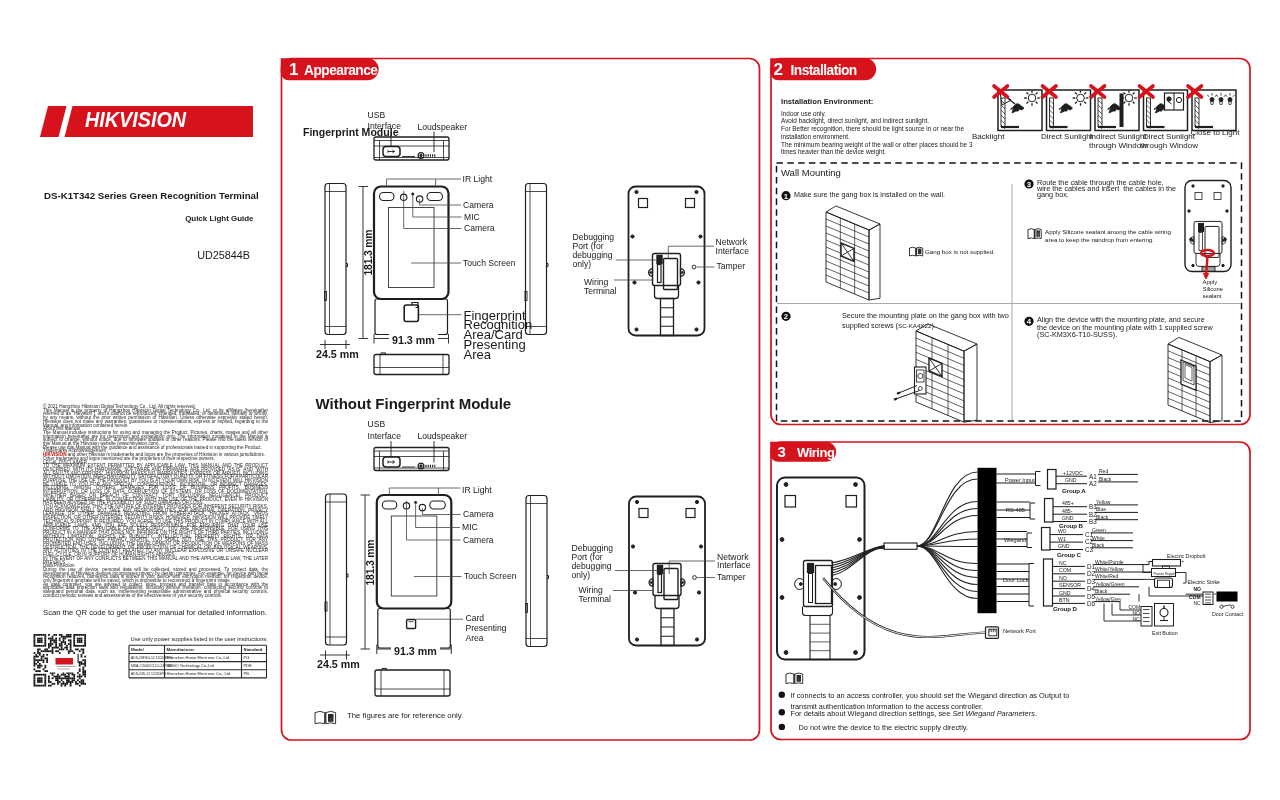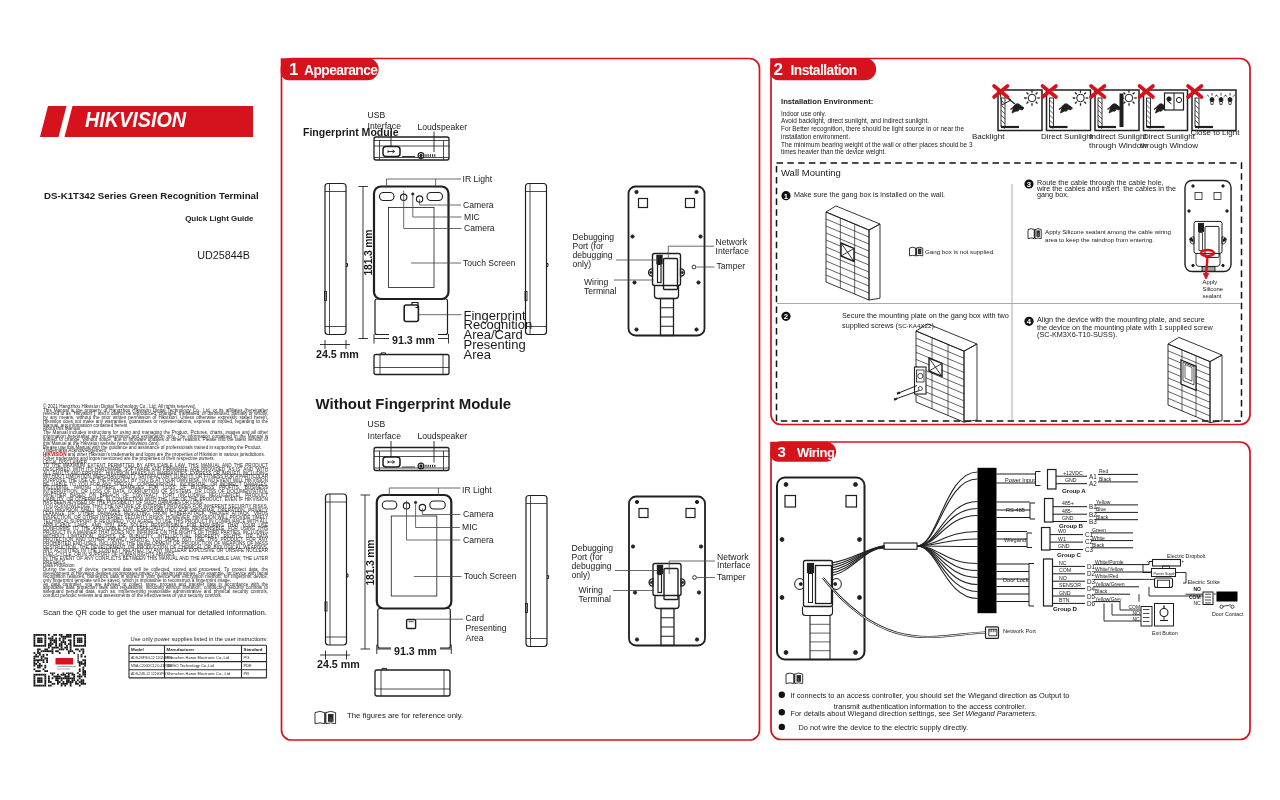--- a/index.html
+++ b/index.html
@@ -1120,14 +1120,14 @@
 <div style="position:absolute;left:1124px;top:131.5px;width:90px;text-align:center;font-size:8px;color:#1a1a1a;line-height:9.8px;">Direct Sunlight<br>through Window</div>
 <div style="position:absolute;left:1170px;top:127.5px;width:90px;text-align:center;font-size:8px;color:#1a1a1a;line-height:9.8px;">Close to Light</div>
 <div style="position:absolute;left:781px;top:167.5px;font-size:9.5px;font-weight:400;color:#1a1a1a;line-height:10.7px;">Wall Mounting</div>
 <div style="position:absolute;left:794px;top:190.7px;font-size:7.2px;font-weight:400;color:#1a1a1a;line-height:8.1px;">Make sure the gang box is installed on the wall.</div>
 <div style="position:absolute;left:925px;top:248px;font-size:6.2px;font-weight:400;color:#1a1a1a;line-height:7.0px;">Gang box is not supplied.</div>
 <div style="position:absolute;left:794px;top:311.3px;font-size:7.25px;font-weight:400;color:#1a1a1a;line-height:9.4px;margin-left:48px;">Secure the mounting plate on the gang box with two<br>supplied screws (<span style="font-size:6.2px">SC-KA4X22</span>).</div>
 <div style="position:absolute;left:1037px;top:179.5px;font-size:7.25px;font-weight:400;color:#1a1a1a;line-height:6.1px;">Route the cable through the cable hole,<br>wire the cables and insert&nbsp; the cables in the<br>gang box.</div>
 <div style="position:absolute;left:1045px;top:228px;font-size:6.2px;font-weight:400;color:#1a1a1a;line-height:7.6px;">Apply Silicone sealant among the cable wiring<br>area to keep the raindrop from entering.</div>
 <div style="position:absolute;left:1202.5px;top:278.8px;font-size:5.9px;font-weight:400;color:#1a1a1a;line-height:7.1px;">Apply<br>Silicone<br>sealant</div>
 <div style="position:absolute;left:1037px;top:316.3px;font-size:7.25px;font-weight:400;color:#1a1a1a;line-height:7.4px;">Align the device with the mounting plate, and secure<br>the device on the mounting plate with 1 supplied screw<br>(SC-KM3X6-T10-SUSS).</div>
-<div style="position:absolute;left:790.5px;top:691.3px;font-size:7.4px;font-weight:400;color:#1a1a1a;line-height:10.6px;text-align:center;">If connects to an access controller, you should set the Wiegand direction as Output to<br>transmit authentication information to the access controller.</div>
+<div style="position:absolute;left:790.5px;top:691.3px;font-size:7.4px;font-weight:400;color:#1a1a1a;line-height:10.6px;">If connects to an access controller, you should set the Wiegand direction as Output to<br>transmit authentication information to the access controller.</div>
 <div style="position:absolute;left:790.5px;top:709.5px;font-size:7.4px;font-weight:400;color:#1a1a1a;line-height:8.4px;">For details about Wiegand direction settings, see <i>Set Wiegand Parameters</i>.</div>
 <div style="position:absolute;left:790.5px;top:723.5px;font-size:7.4px;font-weight:400;color:#1a1a1a;line-height:8.4px;margin-left:8px;">Do not wire the device to the electric supply directly.</div>
 </body></html>

